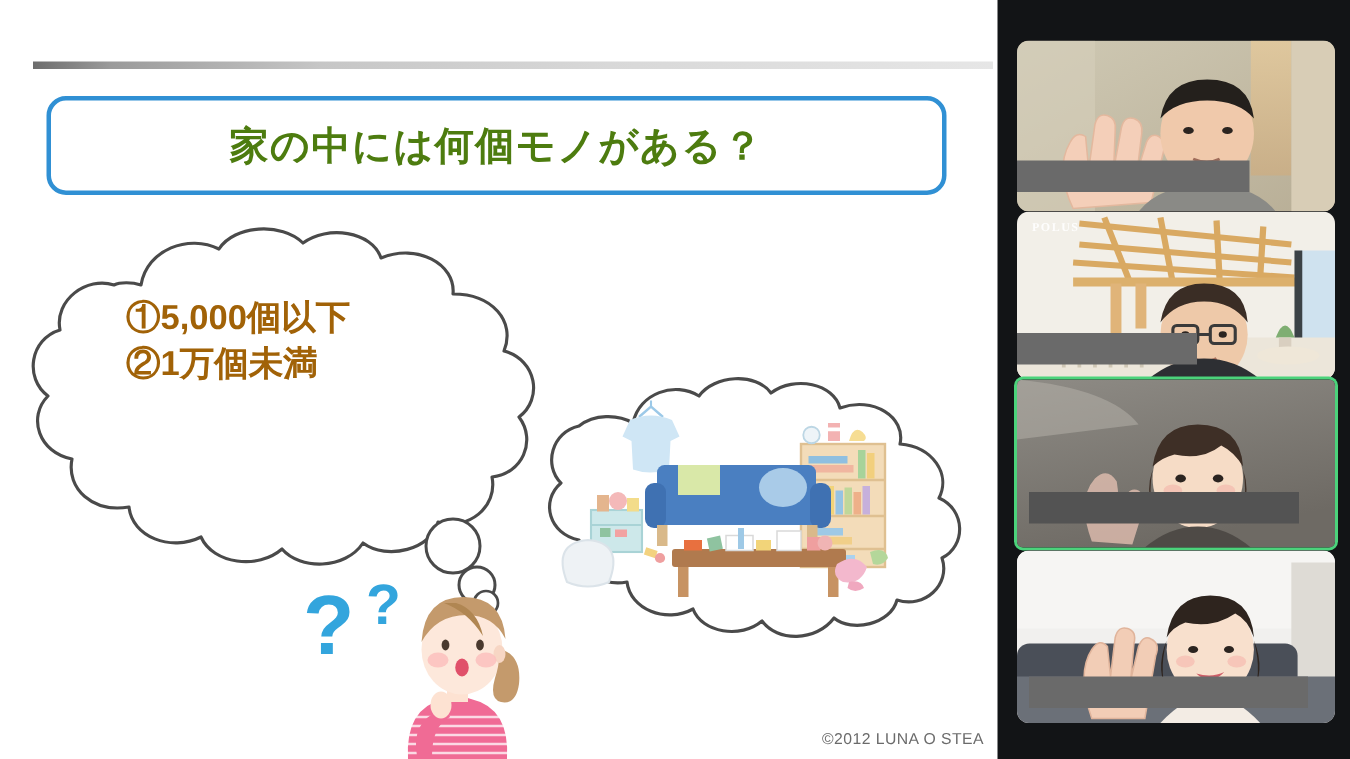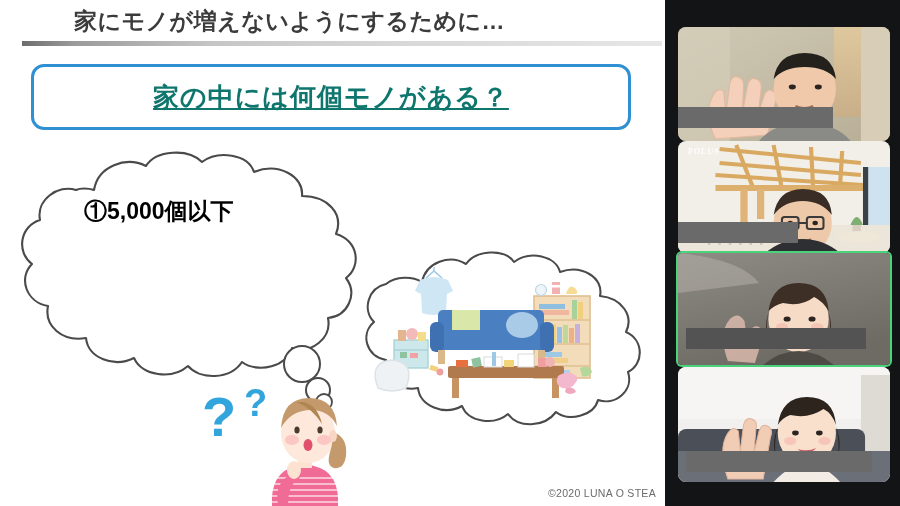--- a/index.html
+++ b/index.html
@@ -28,32 +28,32 @@
     background:linear-gradient(to right,#6d6d6d 0%,#9a9a9a 8%,#c6c6c6 30%,#d8d8d8 60%,#e6e6e6 100%);
   }
 
   
   #question-box {
     position:absolute; left:31px; top:64px; width:600px; height:66px;
     border:3px solid #3090d4; border-radius:13px; background:#fff;
     display:flex; align-items:center; justify-content:center;
   }
   #question-text {
-    font-size:26px; font-weight:bold; color:#0f766e;
-    letter-spacing:1px; white-space:nowrap;text-decoration:underline;
+    font-size:26px; font-weight:bold; color:#4d7c0f;
+    letter-spacing:1px; white-space:nowrap;
   }
 
   
   #cloud-left { position:absolute; left:6px; top:148px; width:360px; height:250px; }
   #cloud-left svg { position:absolute; left:0; top:0; }
   #options {
     position:absolute; left:78px; top:48px; width:250px;
   }
   .option-line {
-    font-size:23px; font-weight:bold; color:#000000;
+    font-size:23px; font-weight:bold; color:#a16207;
     line-height:1.33; white-space:nowrap; letter-spacing:0px;
   }
 
   
   #cloud-right { position:absolute; left:352px; top:248px; width:300px; height:180px; }
   #cloud-right svg.cl { position:absolute; left:0; top:0; }
 
   
   #room { position:absolute; left:0; top:0; width:300px; height:180px; }
 
@@ -96,21 +96,20 @@
     opacity:.88; font-family:"Liberation Serif", serif;
   }
 </style>
 </head>
 <body>
 
 <div id="stage">
 
   <div id="slide">
 
-    <div id="slide-title">家にモノが増えないようにするために…</div>
     <div id="title-rule"></div>
 
     <div id="question-box">
       <span id="question-text">家の中には何個モノがある？</span>
     </div>
 
     <div id="cloud-left">
       <svg width="360" height="250" viewBox="0 0 360 250">
         <path d="M88 42
                  C92 18 120 8 140 18
@@ -126,20 +125,21 @@
                  C166 232 136 228 128 210
                  C108 220 82 210 80 190
                  C56 194 38 178 42 158
                  C20 154 12 130 26 116
                  C10 104 14 78 34 72
                  C30 52 52 36 70 42
                  C74 40 82 40 88 42 Z" fill="#ffffff" stroke="#4a4a4a" stroke-width="2.1" stroke-linejoin="round"></path>
       </svg>
       <div id="options">
         <div class="option-line">①5,000個以下</div>
+        <div class="option-line">②1万個未満</div>
       </div>
 
       <svg width="90" height="70" style="left:260px; top:196px;">
         <circle cx="36" cy="20" r="18" fill="#fff" stroke="#4a4a4a" stroke-width="2"></circle>
         <circle cx="52" cy="46" r="12" fill="#fff" stroke="#4a4a4a" stroke-width="2"></circle>
         <circle cx="58" cy="58" r="8" fill="#fff" stroke="#4a4a4a" stroke-width="1.8"></circle>
       </svg>
     </div>
 
     <div id="cloud-right">
@@ -290,21 +290,21 @@
         <ellipse cx="92" cy="62" rx="7" ry="5" fill="#fbc0bd" opacity=".85"></ellipse>
         <ellipse cx="124" cy="62" rx="7" ry="5" fill="#fbc0bd" opacity=".85"></ellipse>
 
         <ellipse cx="97" cy="52" rx="2.6" ry="3.6" fill="#4a3a2f"></ellipse>
         <ellipse cx="120" cy="52" rx="2.6" ry="3.6" fill="#4a3a2f"></ellipse>
 
         <ellipse cx="108" cy="67" rx="4.5" ry="6" fill="#e0506a"></ellipse>
       </svg>
     </div>
 
-    <div id="copyright">©2020 LUNA O STEA</div>
+    <div id="copyright">©2012 LUNA O STEA</div>
   </div>
 
   <div id="video-panel">
 
     <div class="tile" id="tile-1">
       <svg class="vid" viewBox="0 0 204 114" preserveAspectRatio="none">
         <defs>
           <linearGradient id="bg1" x1="0" y1="0" x2="1" y2="1">
             <stop offset="0" stop-color="#cfc9b4"></stop>
               <stop offset="1" stop-color="#b8ae96"></stop>

